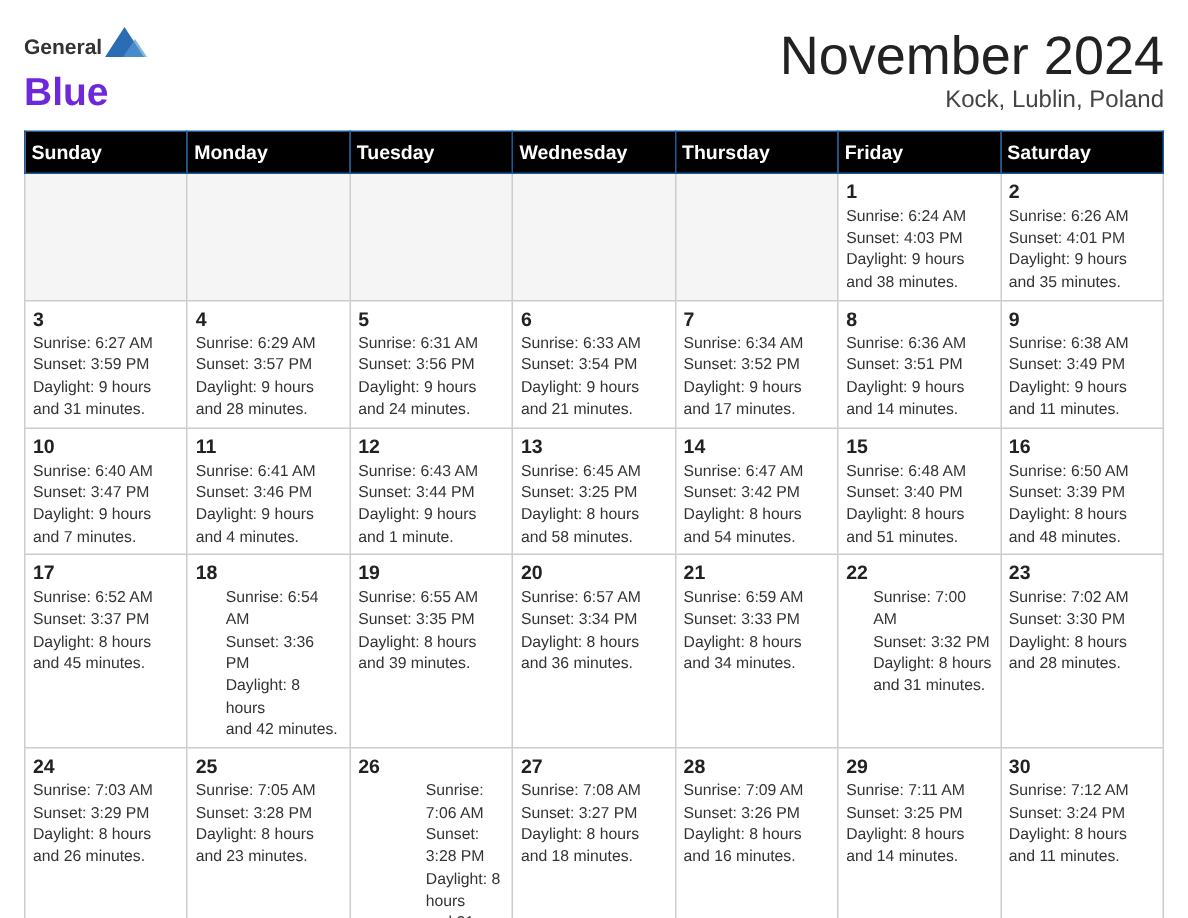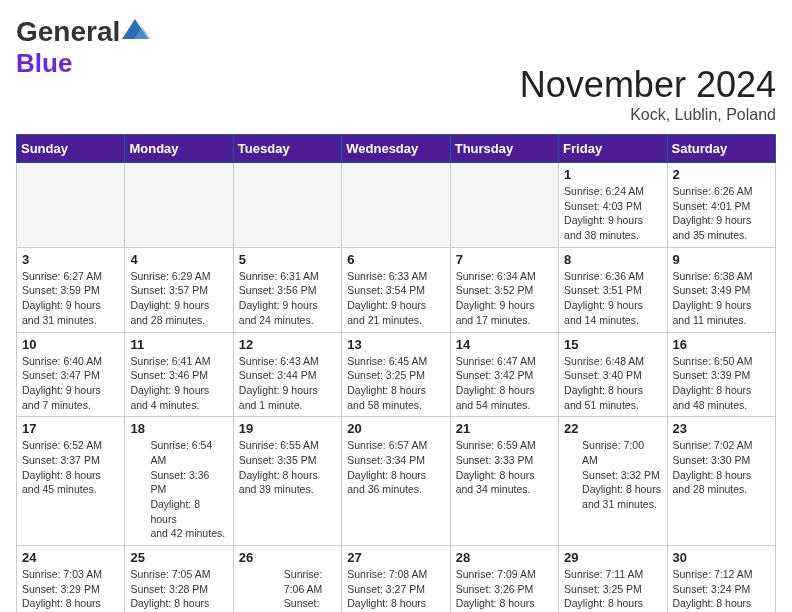--- a/index.html
+++ b/index.html
@@ -18,33 +18,32 @@
     }
     .logo {
       display: flex;
       align-items: center;
     }
     .title-block { text-align: right; }
     .month-title {
       font-size: 36px;
       font-weight: normal;
       color: #222;
-      margin-top: 48px;
     }
     .location {
       font-size: 16px;
       color: #444;
     }
     table {
       width: 100%;
       border-collapse: collapse;
       table-layout: fixed;
     }
     th {
-      background: #4c1d95;
+      background: #000000;
       color: #fff;
       font-size: 13px;
       font-weight: bold;
       padding: 6px 4px;
       text-align: left;
       border: 1px solid #1a5a99;
     }
     td {
       border: 1px solid #ccc;
       vertical-align: top;
@@ -70,21 +69,21 @@
       line-height: 1.4;
     }
   </style>
 </head>
 <body>
 
 <div class="header">
   <div class="logo">
     <div>
       <div style="display:flex; align-items:center;">
-        <span style="font-size:28px; font-weight:bold; color:#333;">General</span>
+        <span style="font-size:14px; font-weight:bold; color:#333;">General</span>
         <svg width="30" height="30" viewBox="0 0 30 30">
           <polygon points="15,2 28,22 2,22" fill="#2a6db5"></polygon>
           <polygon points="22,10 30,22 14,22" fill="#5599d0" opacity="0.7"></polygon>
         </svg>
       </div>
       <span style="font-size:26px; font-weight:bold; color:#6d28d9;">Blue</span>
     </div>
   </div>
   <div class="title-block">
     <div class="month-title">November 2024</div>

